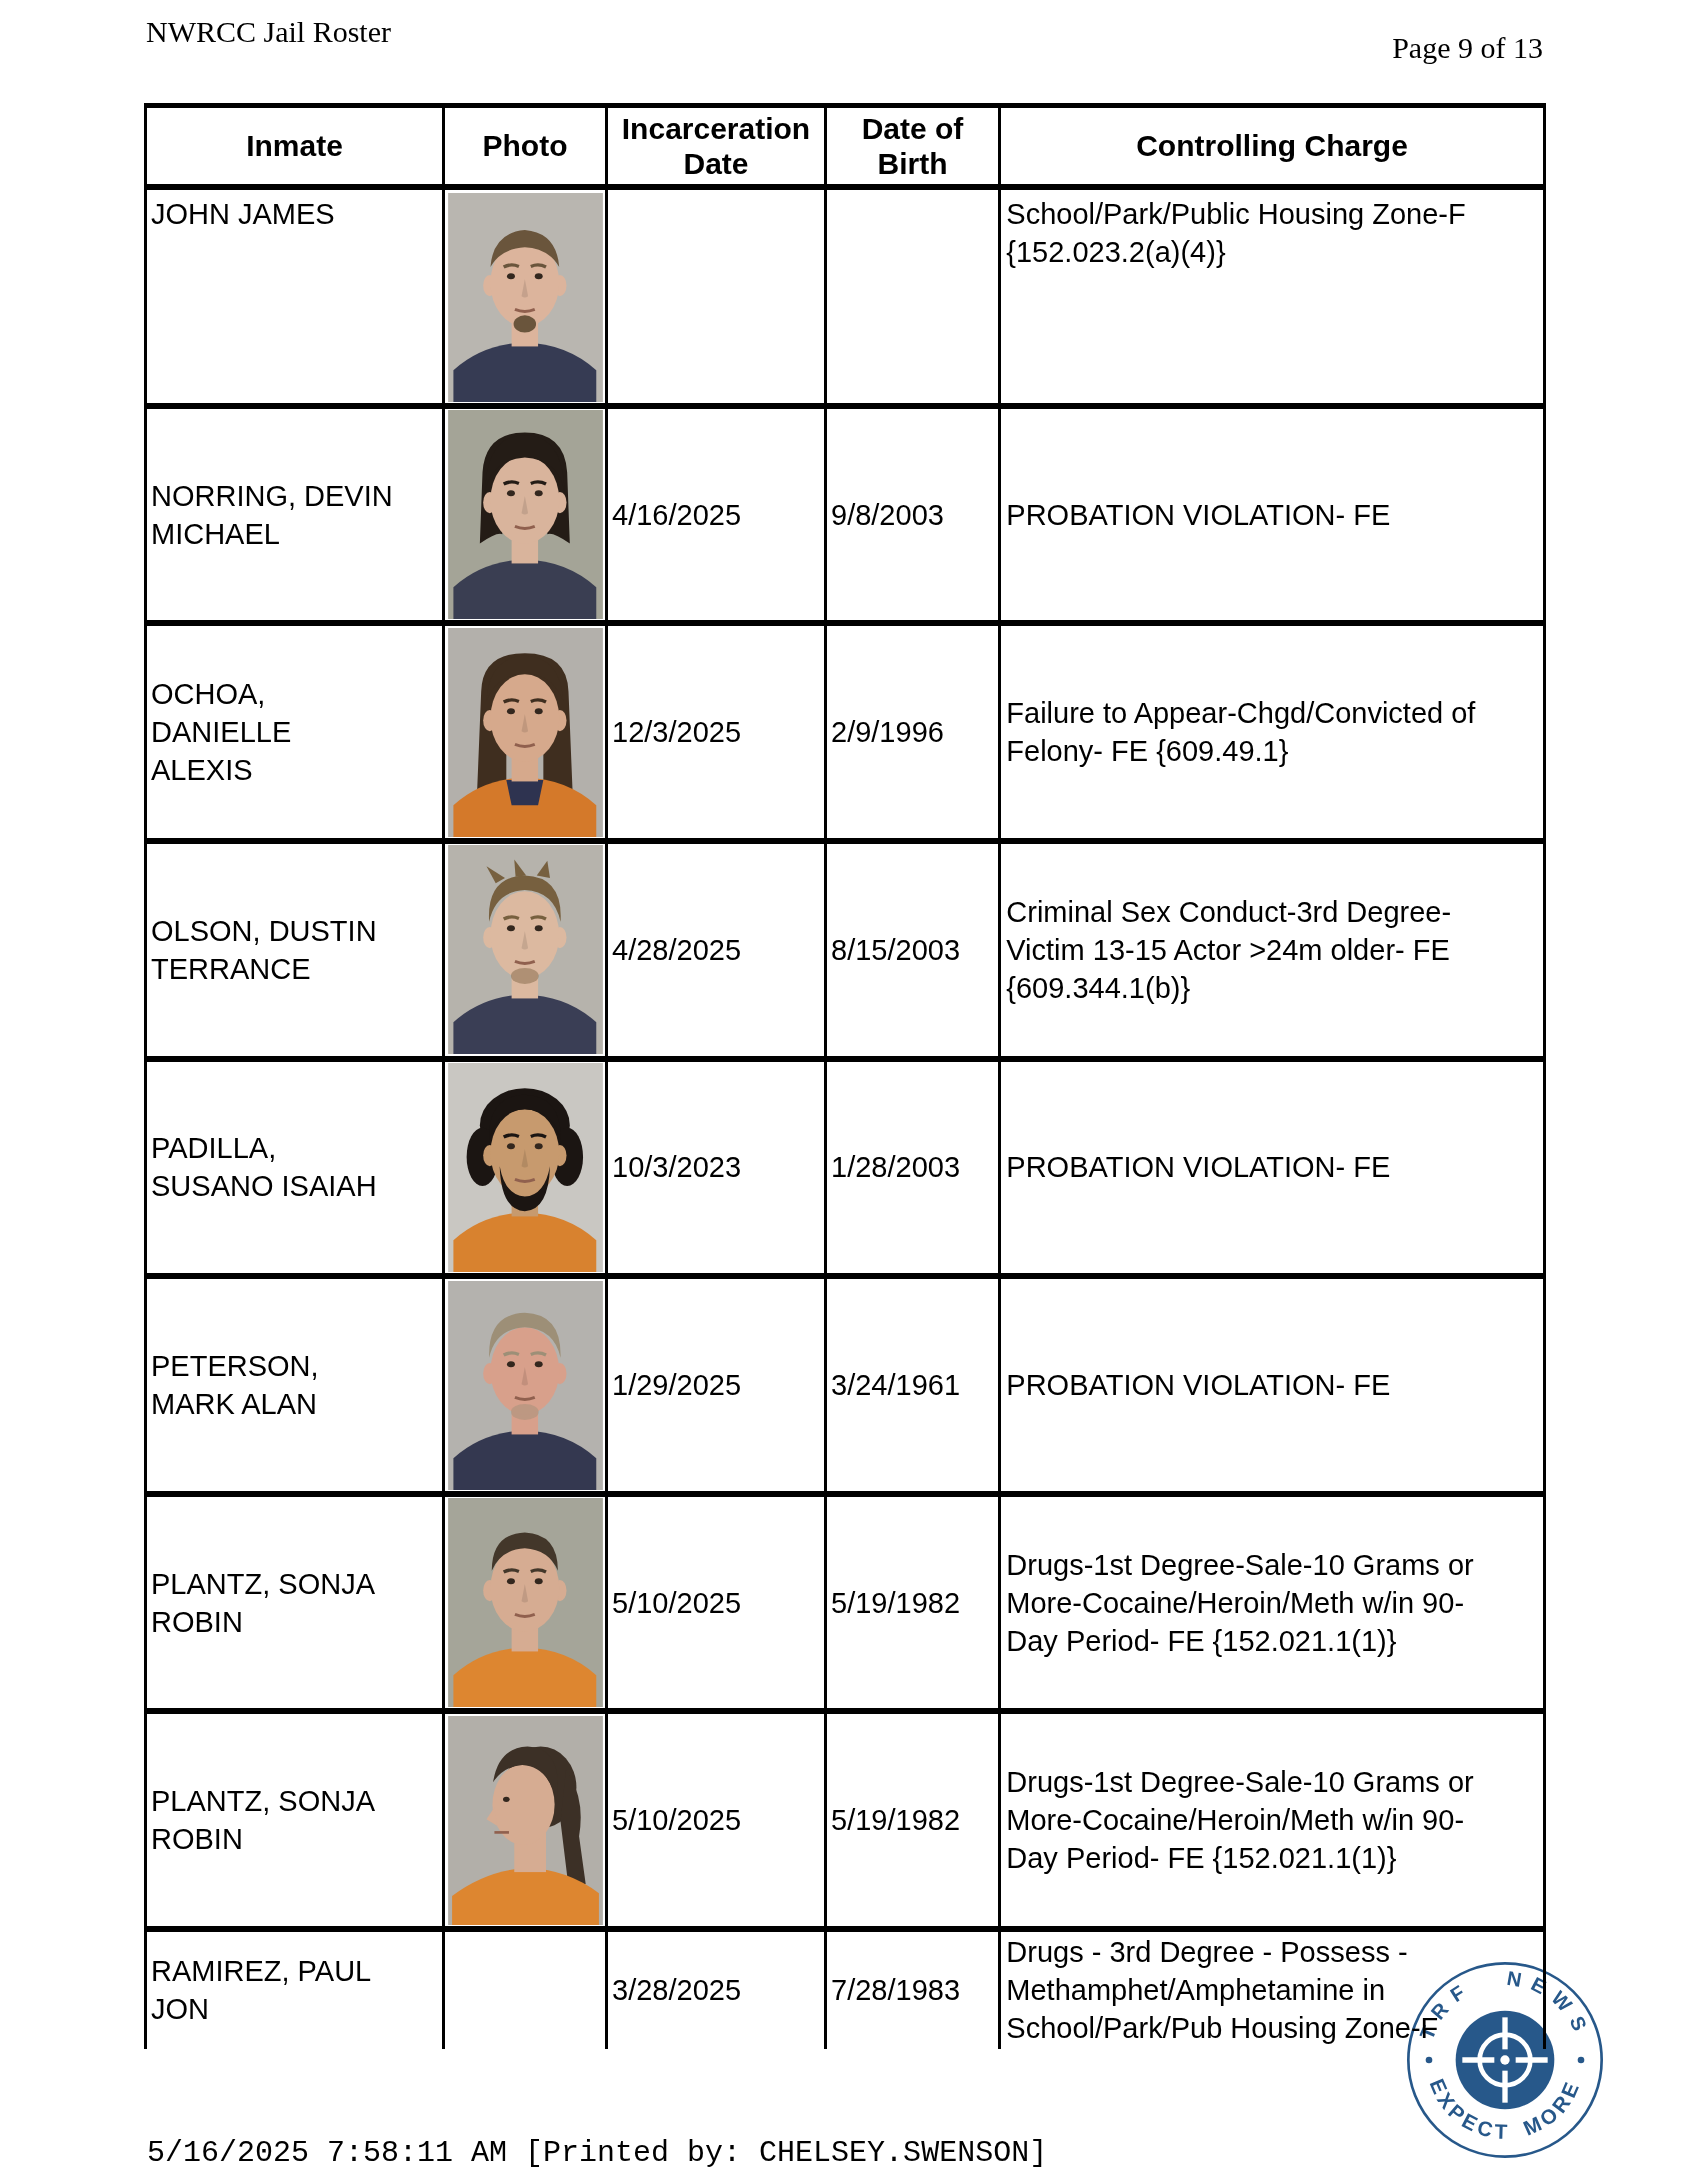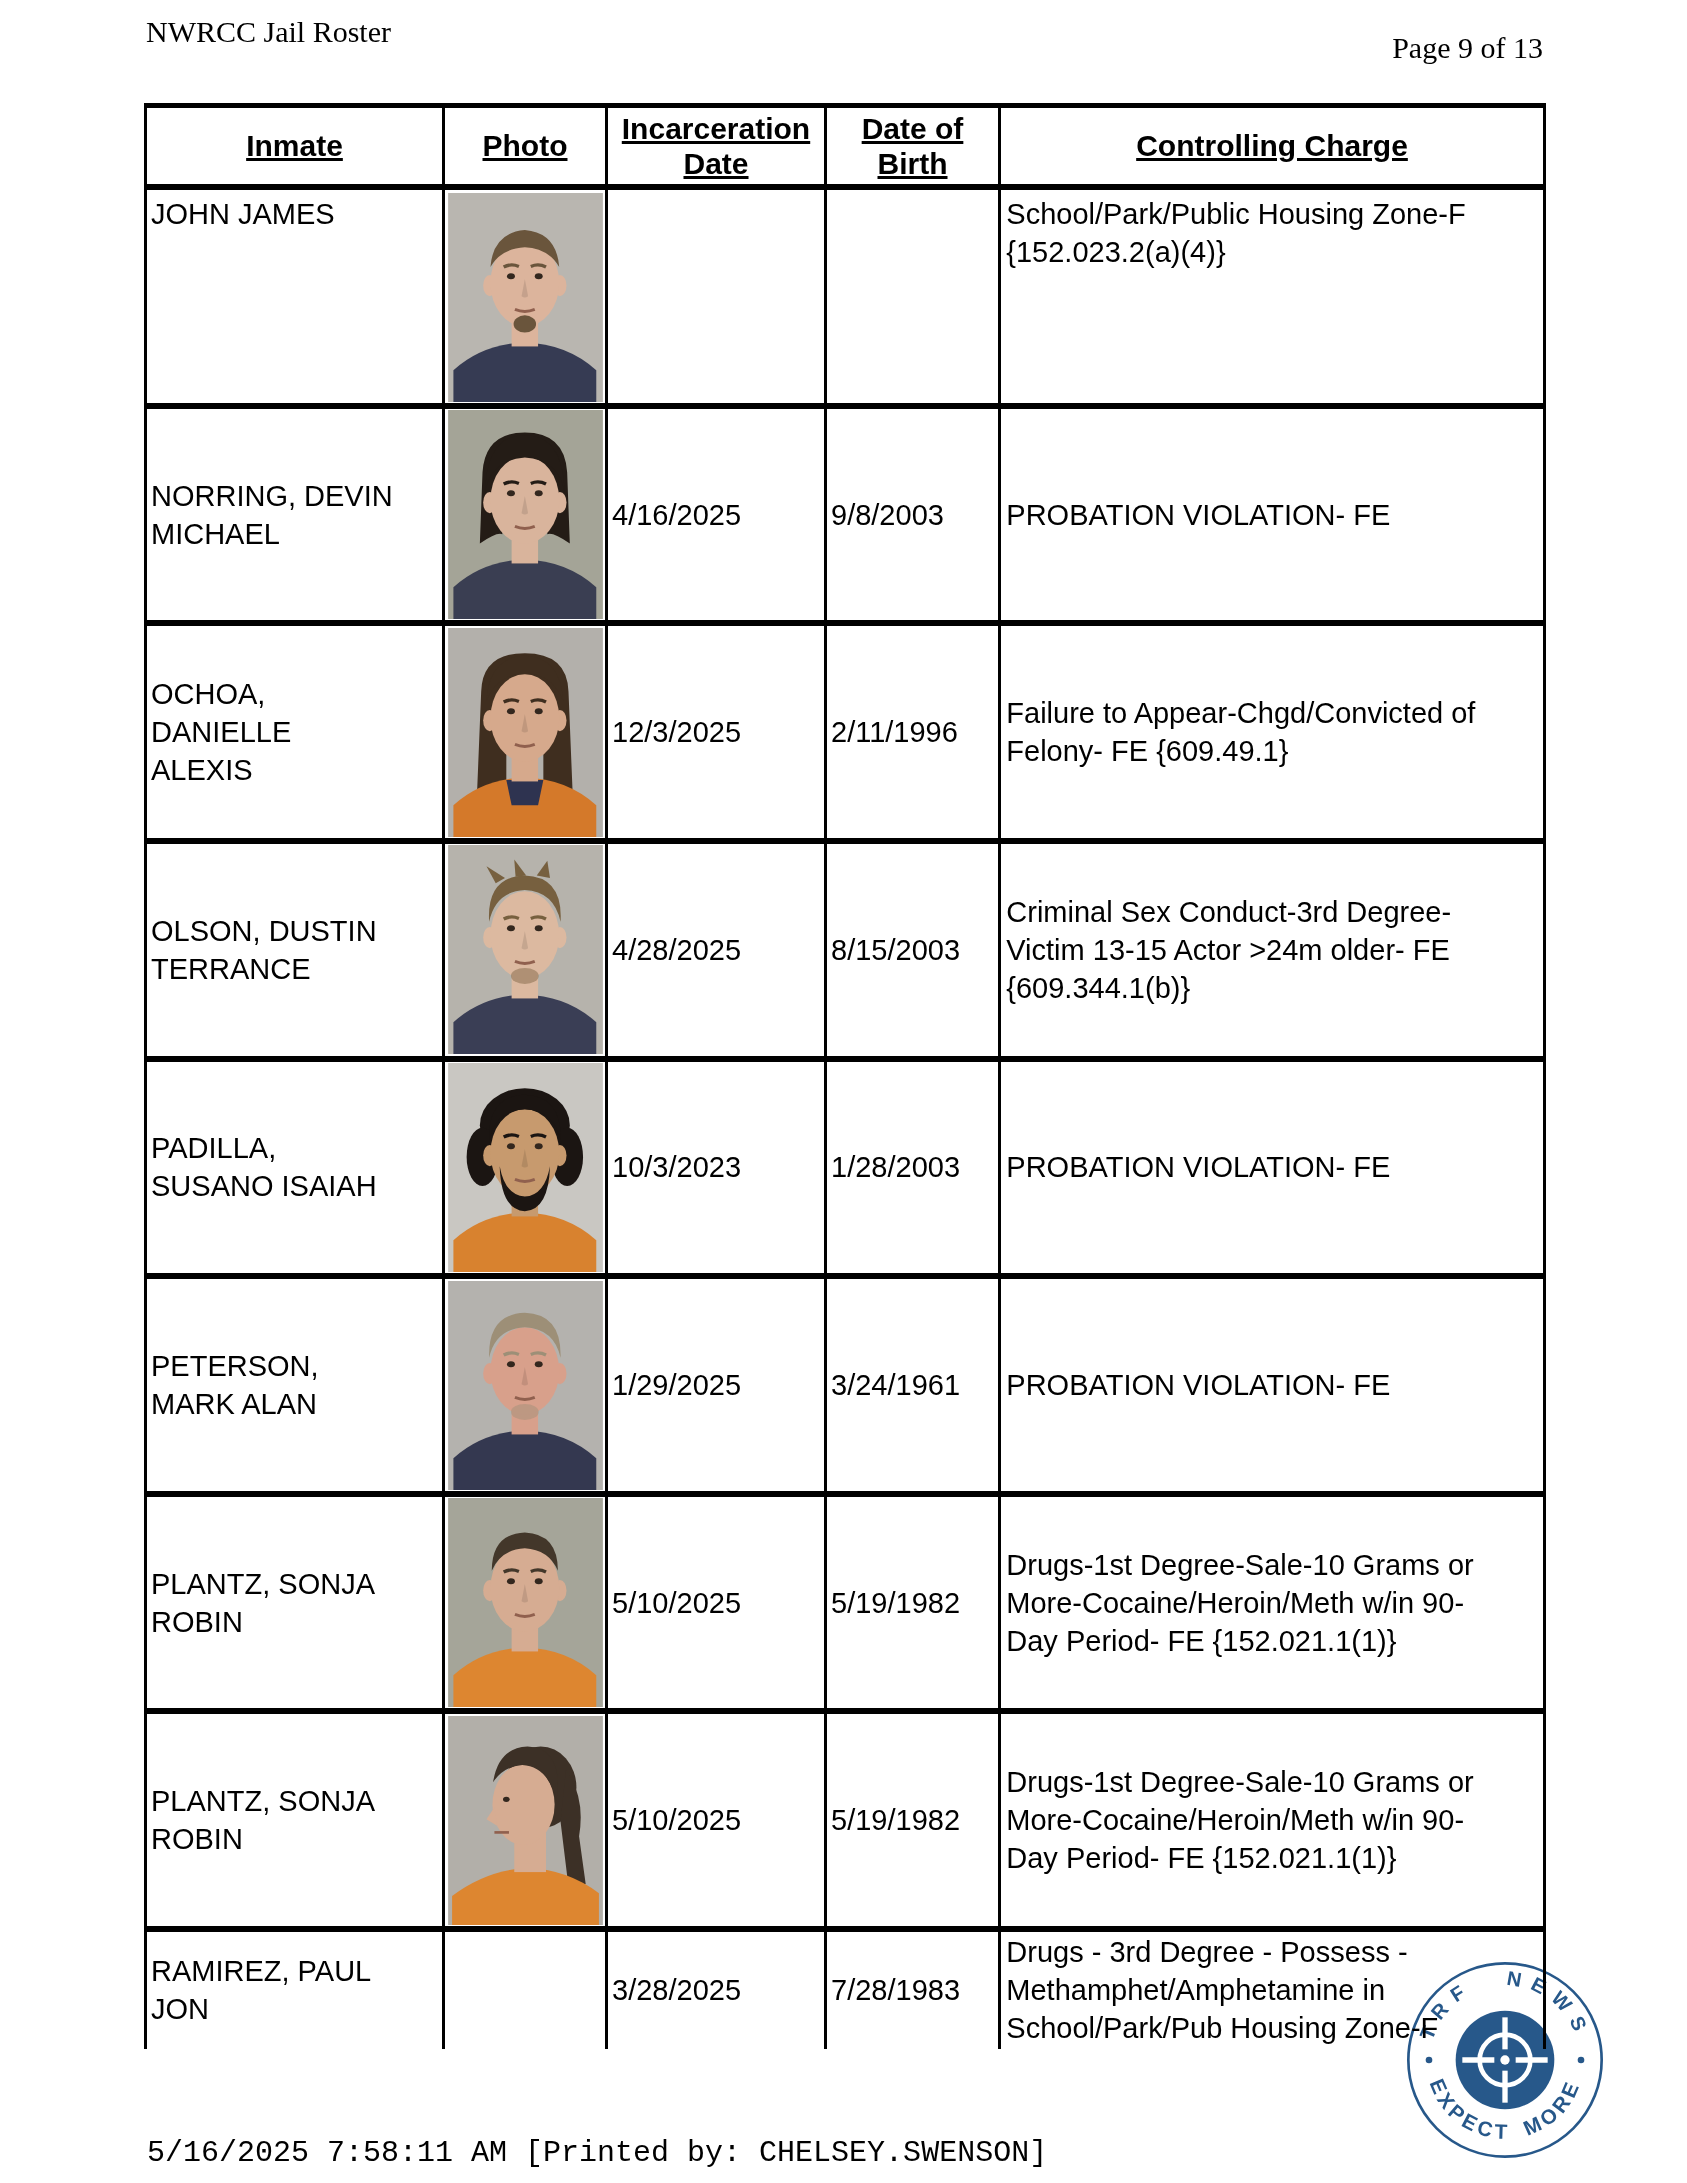--- a/index.html
+++ b/index.html
@@ -29,21 +29,21 @@
   }
   th,td{
     border:3.3px solid #000;border-top-width:6px;border-bottom-width:6px;
     overflow:hidden;background:transparent;
   }
   thead th{
     border-top-width:5.3px;
     font-size:30px;font-weight:bold;text-align:center;vertical-align:middle;
     line-height:1.18;white-space:pre-line;padding:2.6px 2.6px;
   }
-  thead tr{height:76px;text-decoration:underline;}
+  thead tr{height:76px;}
   tbody td{
     font-size:29px;line-height:38px;vertical-align:middle;
     padding:1.3px 4px;white-space:pre-line;word-wrap:break-word;
   }
   td.cell-photo{padding:0;vertical-align:middle;}
   td.cell-charge{padding:1.3px 5.3px;}
   tr.r-std{height:212px;}
   tr.r-first{height:218px;margin-left:8px;}
   tr.r-first td{vertical-align:top;padding-top:5.3px;}
   tr.r-first td.cell-photo{padding-top:1.3px;}
@@ -176,21 +176,21 @@
               <ellipse cx="116" cy="136" rx="52" ry="66" fill="#d6a98c"></ellipse>
               <path d="M58 110 Q62 44 116 42 Q170 44 174 110 Q158 70 116 68 Q74 70 58 110 Z" fill="#3f2e1f"></path>
               <ellipse cx="95" cy="126" rx="6" ry="4.5" fill="#33271e"></ellipse>
               <ellipse cx="137" cy="126" rx="6" ry="4.5" fill="#33271e"></ellipse>
               <path d="M84 112 Q95 106 107 111" stroke="#3f2e1f" stroke-width="5" fill="none"></path>
               <path d="M125 111 Q137 106 148 112" stroke="#3f2e1f" stroke-width="5" fill="none"></path>
               <path d="M116 130 L111 156 Q116 160 121 156 Z" fill="rgba(0,0,0,0.10)"></path>
               <path d="M101 176 Q116 182 131 176" stroke="#90604e" stroke-width="4.5" fill="none"></path>
             </svg></div></td>
     <td class="cell-incarceration">12/3/2025</td>
-    <td class="cell-dob">2/11/1996</td>
+    <td class="cell-dob">2/9/1996</td>
     <td class="cell-charge">Failure to Appear-Chgd/Convicted of
 Felony- FE {609.49.1}</td>
   </tr>
 
   <tr class="r-std">
     <td class="cell-name">OLSON, DUSTIN
 TERRANCE</td>
     <td class="cell-photo"><div class="photo"><svg viewBox="0 0 234 316" xmlns="http://www.w3.org/2000/svg">
               <rect width="234" height="316" fill="#b6b3ac"></rect>
               <path d="M8 316 L8 268 Q52 228 116 226 Q180 228 224 268 L224 316 Z" fill="#3a3e55"></path>

